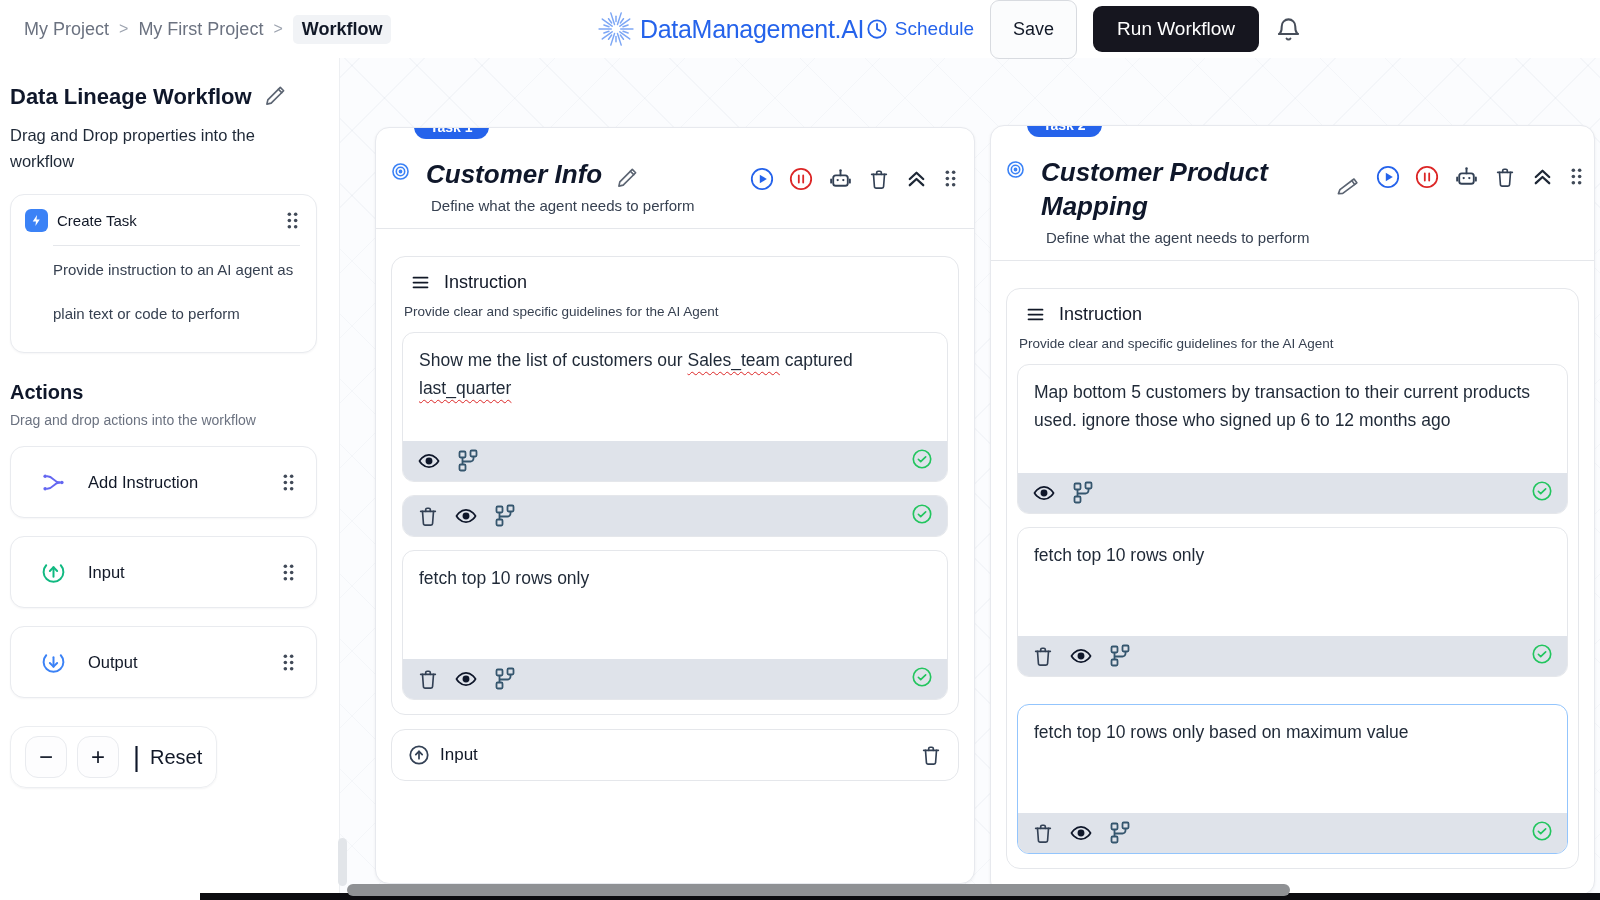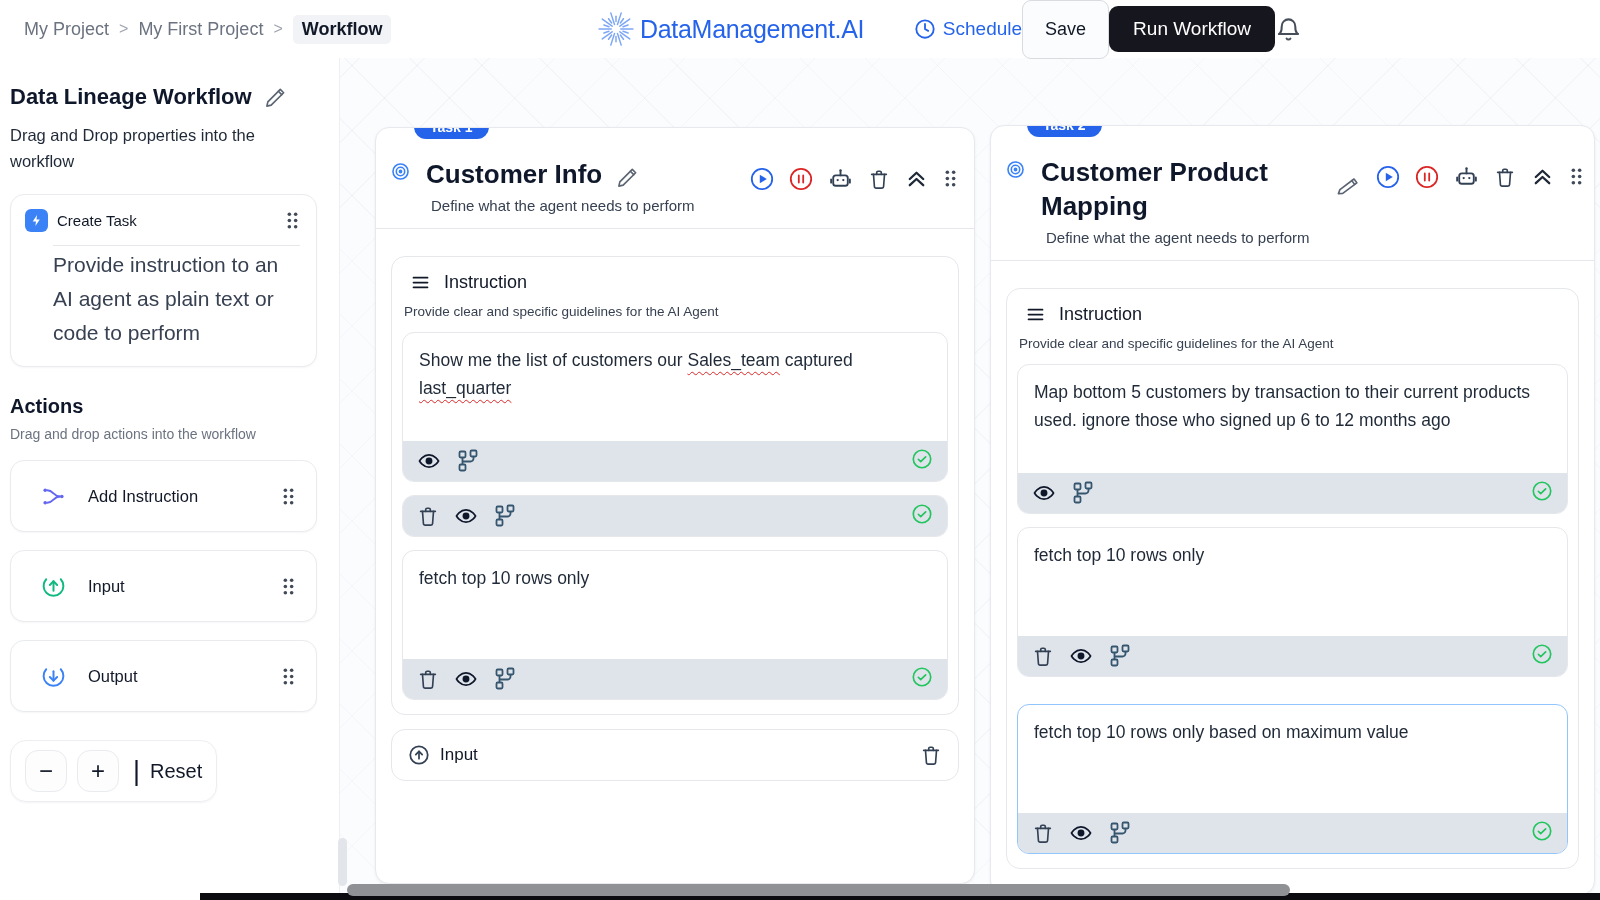--- a/index.html
+++ b/index.html
@@ -6,37 +6,37 @@
   html,body { width:1600px; height:900px; overflow:hidden; font-family:"Liberation Sans", sans-serif; background:#fff; color:#111827; }
 
   
   .header { position:absolute; top:0; left:0; width:1316px; height:58px; background:#fff; z-index:5; }
   .breadcrumb { position:absolute; left:24px; top:0; height:58px; display:flex; align-items:center; gap:10px; font-size:18px; color:#6b7280; }
   .crumb { color:#6b7280; }
   .crumb-sep { color:#9ca3af; font-size:16px; }
   .crumb-current { color:#111827; font-weight:700; background:#f1f3f6; padding:4px 9px; border-radius:5px; }
   .logo { position:absolute; left:598px; top:0; height:58px; display:flex; align-items:center; gap:6px; }
   .logo-text { font-size:25px; color:#2563eb; font-weight:500; letter-spacing:-0.3px; }
-  .header-right { position:absolute; right:14px; top:0; height:58px; display:flex; align-items:center; gap:0; }
+  .header-right { position:absolute; right:14px; top:0; height:58px; display:flex; align-items:center; gap:16px; }
   .schedule { display:flex; align-items:center; gap:7px; color:#2563eb; font-size:19px; font-weight:500; cursor:pointer; }
   .btn-save { font-size:18px; color:#111827; background:#fbfcfd; border:1px solid #d8dbe0; border-radius:9px; padding:18px 22px; cursor:pointer; }
   .btn-run { font-size:19px; color:#fff; background:#16161f; border:none; border-radius:9px; padding:12px 24px; cursor:pointer; }
 
   
   .sidebar { position:absolute; top:58px; left:0; width:340px; height:842px; background:#fff; border-right:1px solid #edeff2; padding:26px 22px 0 10px; z-index:4; }
-  .sb-title-row { display:flex; align-items:center; gap:12px; }
+  .sb-title-row { display:flex; align-items:flex-start; gap:12px; }
   .sb-title { font-size:22px; font-weight:600; color:#0f172a; }
   .sb-subtitle { margin-top:12px; font-size:16.5px; line-height:26px; color:#1f2937; width:290px; }
   .card { background:#fff; border:1px solid #e9ebef; border-radius:14px; box-shadow:0 1px 2px rgba(16,24,40,.04); }
   .create-card { margin-top:20px; padding:14px 16px 16px 14px; }
   .create-row { display:flex; align-items:center; }
   .bolt-badge { width:23px; height:23px; background:#3b82f6; border-radius:6px; display:flex; align-items:center; justify-content:center; flex:none; }
   .create-label { font-size:15px; color:#111827; margin-left:9px; flex:1; }
   .create-divider { border-top:1px solid #e5e7eb; margin:13px 0 2px 28px; }
-  .create-desc { margin-left:28px; font-size:21px; line-height:34px; color:#374151; }
+  .create-desc { margin-left:28px; font-size:15px; line-height:44px; color:#374151; }
   .sb-actions-title { margin-top:28px; font-size:20px; font-weight:600; color:#0f172a; }
   .sb-actions-sub { margin-top:8px; font-size:14px; color:#6b7280; }
   .action-card { margin-top:18px; height:72px; display:flex; align-items:center; padding:0 20px 0 30px; }
   .action-label { font-size:16.5px; color:#111827; margin-left:22px; flex:1; }
   .zoom-group { margin-top:28px; display:inline-flex; align-items:center; gap:10px; border:1px solid #eceef1; border-radius:16px; padding:9px 14px; box-shadow:0 1px 2px rgba(16,24,40,.05); }
   .zoom-btn { width:42px; height:42px; border:1px solid #e9ebef; background:#fdfdfe; border-radius:13px; font-size:24px; color:#111827; cursor:pointer; line-height:1; }
   .zoom-pipe { font-size:27px; color:#0f172a; font-weight:300; margin-left:4px; }
   .zoom-reset { font-size:20px; color:#111827; cursor:pointer; }
 
   
@@ -46,21 +46,21 @@
       repeating-linear-gradient(-45deg, rgba(148,163,184,.07) 0 1px, transparent 1px 46px);
     overflow:hidden; }
 
   .task-card { position:absolute; background:#fff; border:1px solid #e7e9ee; border-radius:14px; box-shadow:0 1px 3px rgba(16,24,40,.06); overflow:hidden; }
   .task1 { left:35px; top:69px; width:600px; height:757px; }
   .task2 { left:650px; top:67px; width:605px; height:770px; }
   .task-badge { position:absolute; top:-13px; left:38px; background:#2563eb; color:#fff; font-size:14px; font-weight:700; padding:4px 16px; border-radius:14px; box-shadow:0 0 0 3px #fff; }
   .task2 .task-badge { left:36px; }
 
   .task-head { padding:30px 18px 0 15px; position:relative; }
-  .task-title-row { display:flex; align-items:flex-start; }
+  .task-title-row { display:flex; align-items:flex-start;font-style:italic; }
   .bullseye { margin-top:4px; flex:none; }
   .task-title { font-size:26px; font-weight:600; color:#0f172a; margin-left:16px; line-height:1.3; }
   .task2 .task-title { max-width:265px; }
   .title-pencil { margin-left:14px; margin-top:8px; }
   .head-icons { display:flex; align-items:center; gap:15px; position:absolute; top:38px; right:16px; }
   .task2 .head-icons { right:10px; }
   .t2-pencil { transform:rotate(8deg) translateY(10px); }
   .task-subtitle { font-size:15px; color:#374151; margin:5px 0 0 40px; }
   .task-divider { border-top:1px solid #e5e7eb; margin-top:14px; }
 

